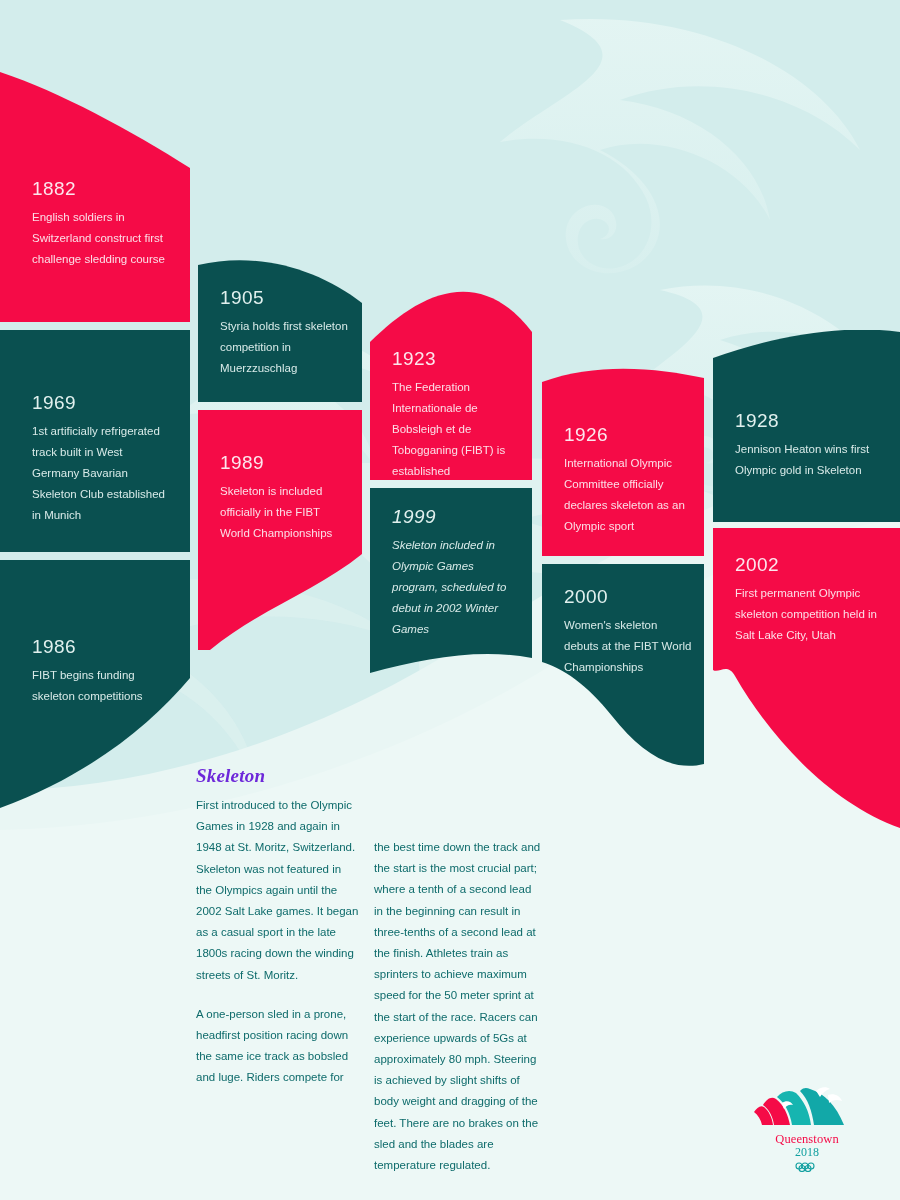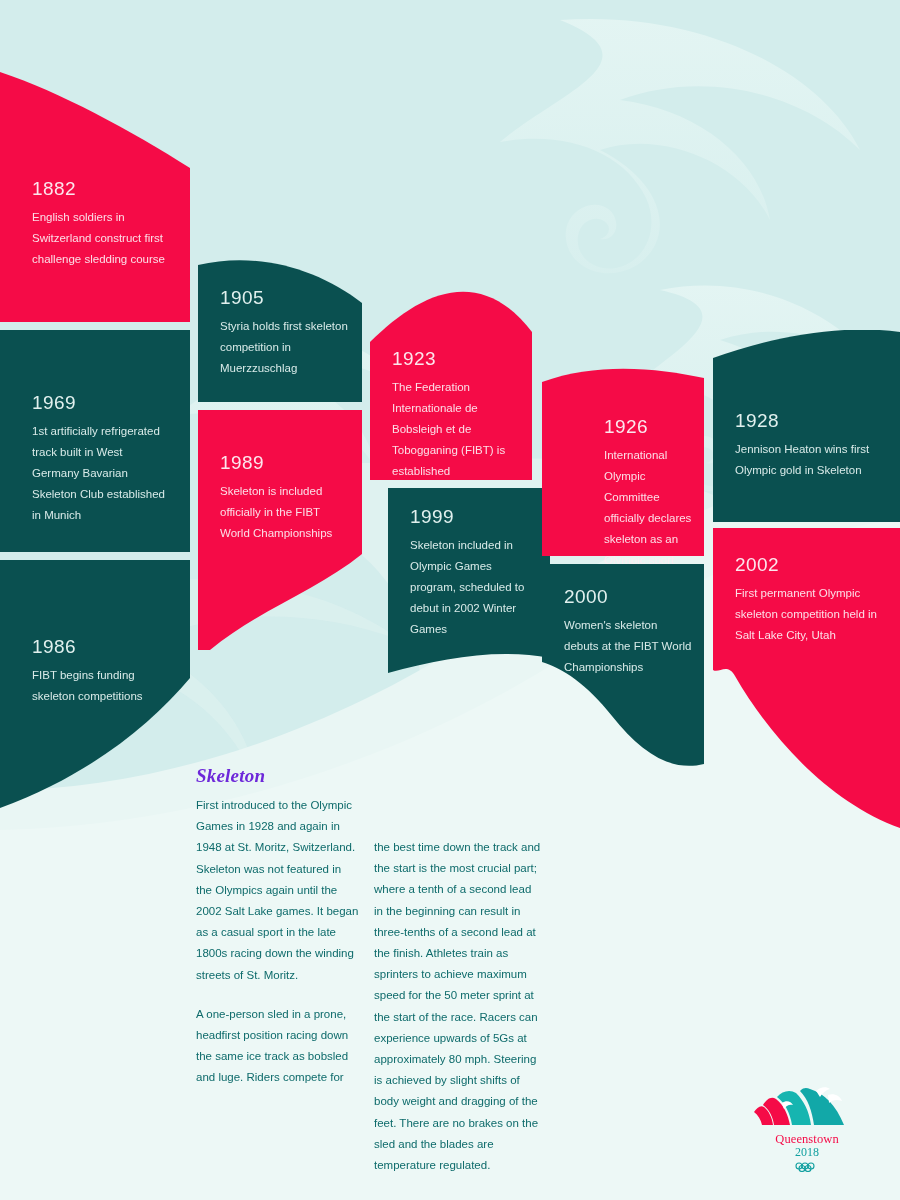--- a/index.html
+++ b/index.html
@@ -191,35 +191,35 @@
   <div class="card pink" style="left:370px;top:262px;width:162px;height:218px;">
     <svg class="clip" viewBox="0 0 162 218" preserveAspectRatio="none">
       <path d="M0 80 C50 30 110 2 162 70 L162 218 L0 218 Z" fill="#f50b47"></path>
     </svg>
     <div class="body" style="left:22px;right:12px;top:86px;">
       <p class="year">1923</p>
       <p class="desc">The Federation Internationale de Bobsleigh et de Tobogganing (FIBT) is established</p>
     </div>
   </div>
 
-  <div class="card teal" style="left:388px;top:488px;width:162px;height:200px;">
+  <div class="card teal" style="left:370px;top:488px;width:162px;height:200px;font-style:italic;">
     <svg class="clip" viewBox="0 0 162 200" preserveAspectRatio="none">
       <path d="M0 0 L162 0 L162 170 C110 160 55 170 0 185 Z" fill="#0a5050"></path>
     </svg>
     <div class="body" style="left:22px;right:12px;top:18px;">
       <p class="year">1999</p>
       <p class="desc">Skeleton included in Olympic Games program, scheduled to debut in 2002 Winter Games</p>
     </div>
   </div>
 
   <div class="card pink" style="left:542px;top:368px;width:162px;height:188px;">
     <svg class="clip" viewBox="0 0 162 188" preserveAspectRatio="none">
       <path d="M0 14 C55 -6 115 0 162 10 L162 188 L0 188 Z" fill="#f50b47"></path>
     </svg>
-    <div class="body" style="left:22px;right:12px;top:48px;margin-left:40px;">
+    <div class="body" style="left:22px;right:12px;top:56px;">
       <p class="year">1926</p>
       <p class="desc">International Olympic Committee officially declares skeleton as an Olympic sport</p>
     </div>
   </div>
 
   <div class="card teal" style="left:542px;top:564px;width:162px;height:220px;">
     <svg class="clip" viewBox="0 0 162 220" preserveAspectRatio="none">
       <path d="M0 0 L162 0 L162 200 C130 208 100 190 70 152 C45 120 20 104 0 98 Z" fill="#0a5050"></path>
     </svg>
     <div class="body" style="left:22px;right:12px;top:22px;">

